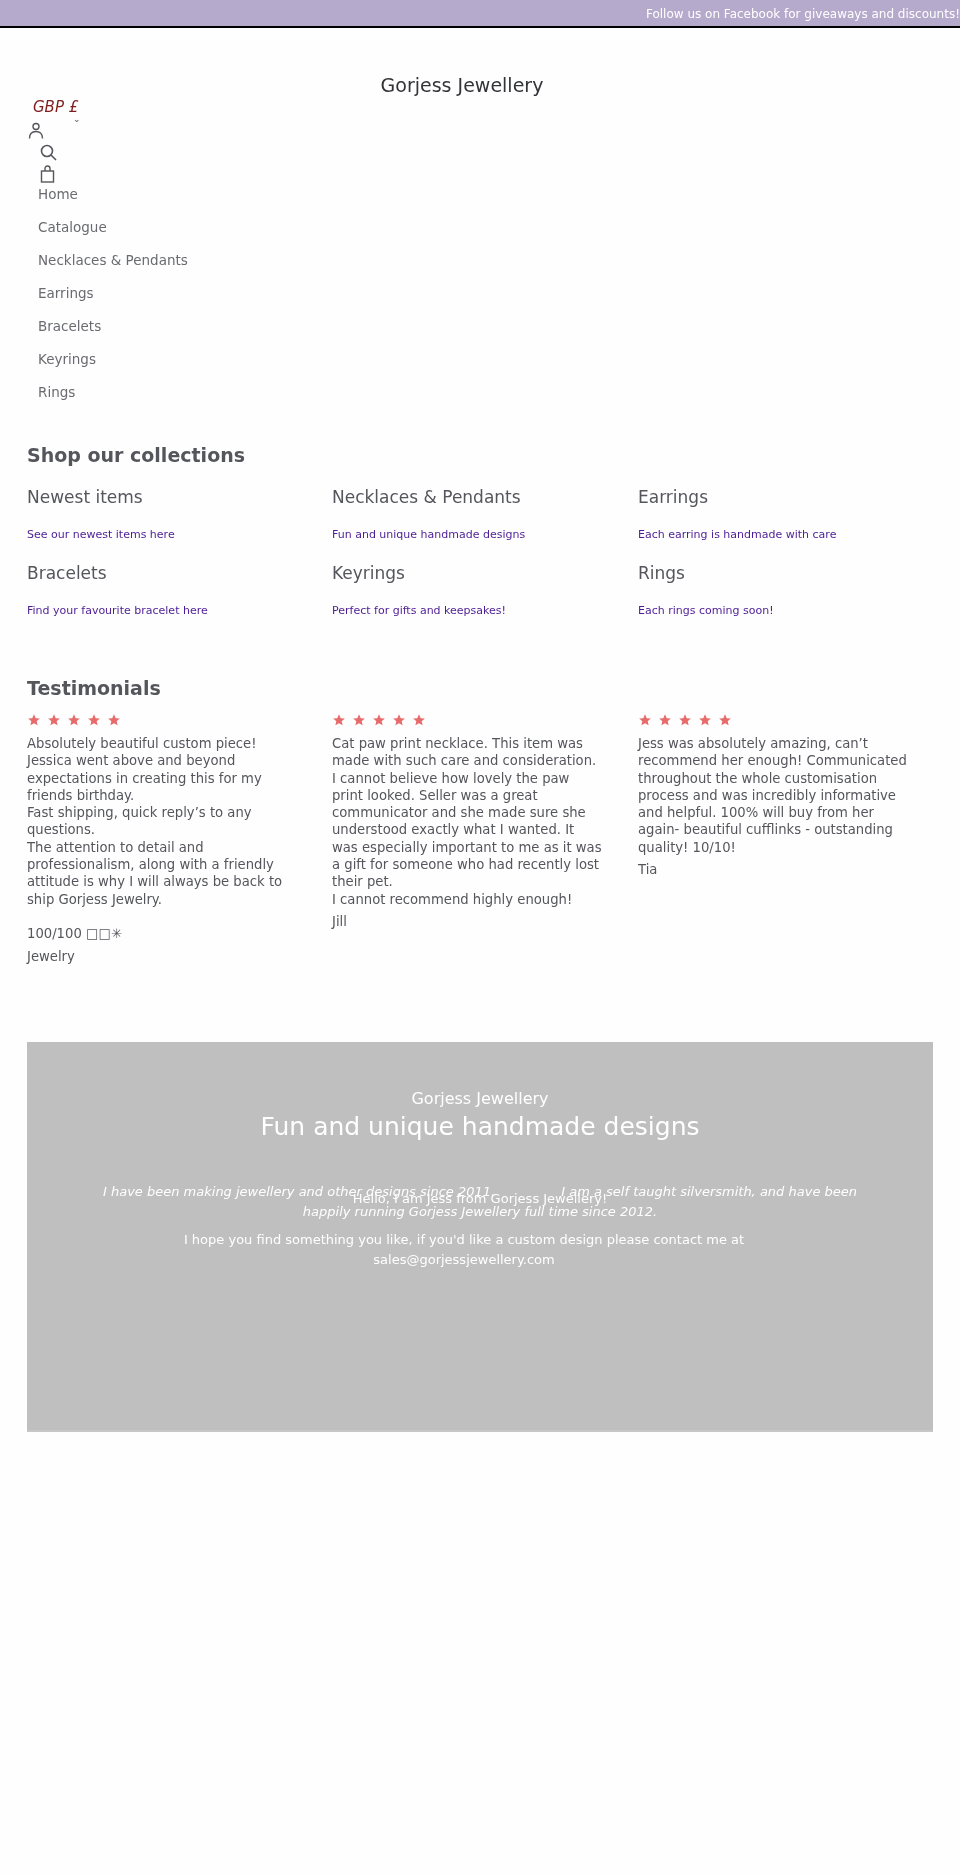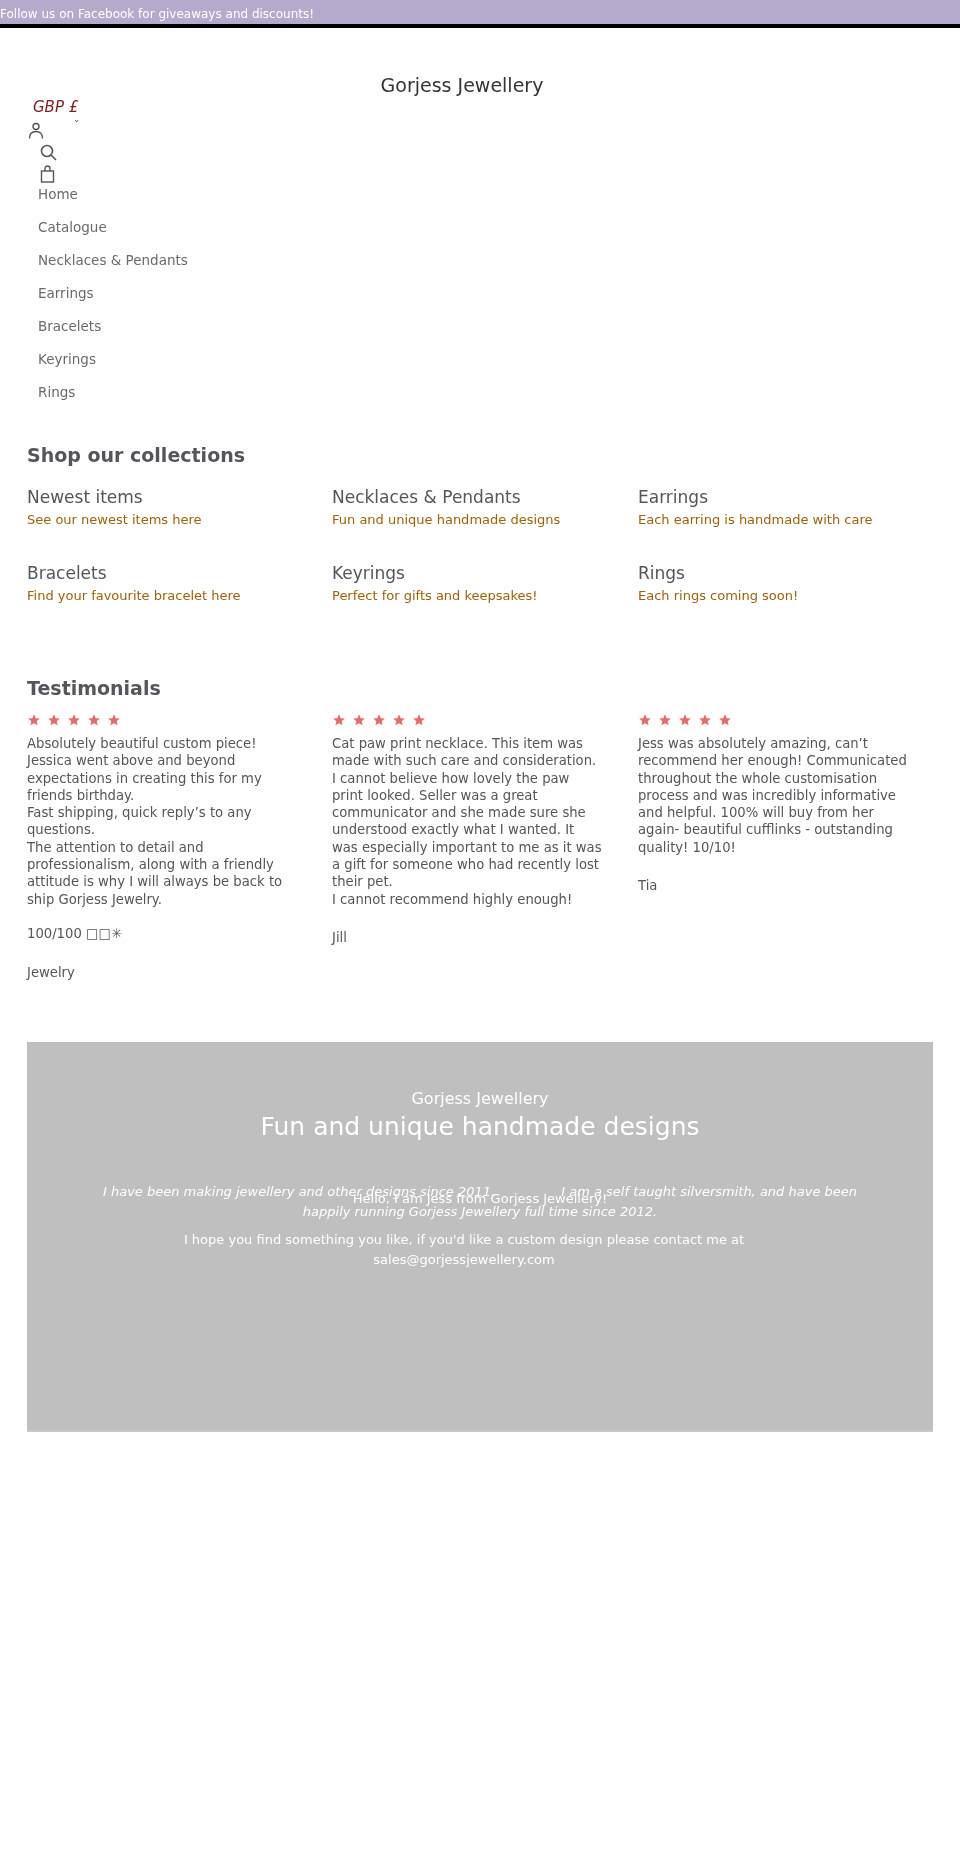--- a/index.html
+++ b/index.html
@@ -7,24 +7,24 @@
     body {
       font-family: "DejaVu Sans", sans-serif;
       color: #55565c;
       position: relative;
       height: 1875px;
       overflow: hidden;
     }
     .announcement {
       height: 28px;
       background: #b5aacb;
-      border-bottom: 4px solid #000000;
+      border-bottom: 2px solid #000000;
       color: #ffffff;
       font-size: 12px;
-      text-align: left;
+      text-align: right;
       line-height: 28px;
     }
     .header { position: relative; height: 150px; }
     .logo {
       position: absolute; top: 46px; left: 0; width: 924px;
       text-align: center; font-size: 19px; color: #333438;
       text-decoration: none; cursor: pointer;
     }
     .currency {
       position: absolute; top: 70px; left: 33px;
@@ -49,30 +49,30 @@
     .section-title {
       position: absolute; left: 27px; font-size: 19px; color: #55565c;
     }
     .collections-title { top: 444px; }
     .testimonials-title { top: 677px; }
 
     .collection {
       position: absolute; width: 290px; cursor: pointer;
     }
     .collection .c-title { font-size: 17px; color: #55565c; }
-    .collection .c-desc { font-size: 13px; color: #a16207; margin-top: 5px; }
+    .collection .c-desc { font-size: 11px; color: #4c1d95; margin-top: 21px; }
 
     .testimonial {
       position: absolute; width: 270px;
       font-size: 13.2px; line-height: 17.3px; color: #55565c;
     }
     .stars { display: flex; gap: 6px; margin-bottom: 8px; height: 14px; }
     .stars svg { display: block; }
     .t-body { white-space: pre-line; }
-    .t-author { margin-top: 21px; }
+    .t-author { margin-top: 5px; }
 
     .promo {
       position: absolute; top: 1042px; left: 27px;
       width: 906px; height: 390px;
       background: #bfbfbf;
       border-bottom: 2px solid #c7c7c7;
       color: #ffffff;
       text-align: center;
     }
     .promo .p-sub { position: absolute; top: 47px; width: 100%; font-size: 16px; }

